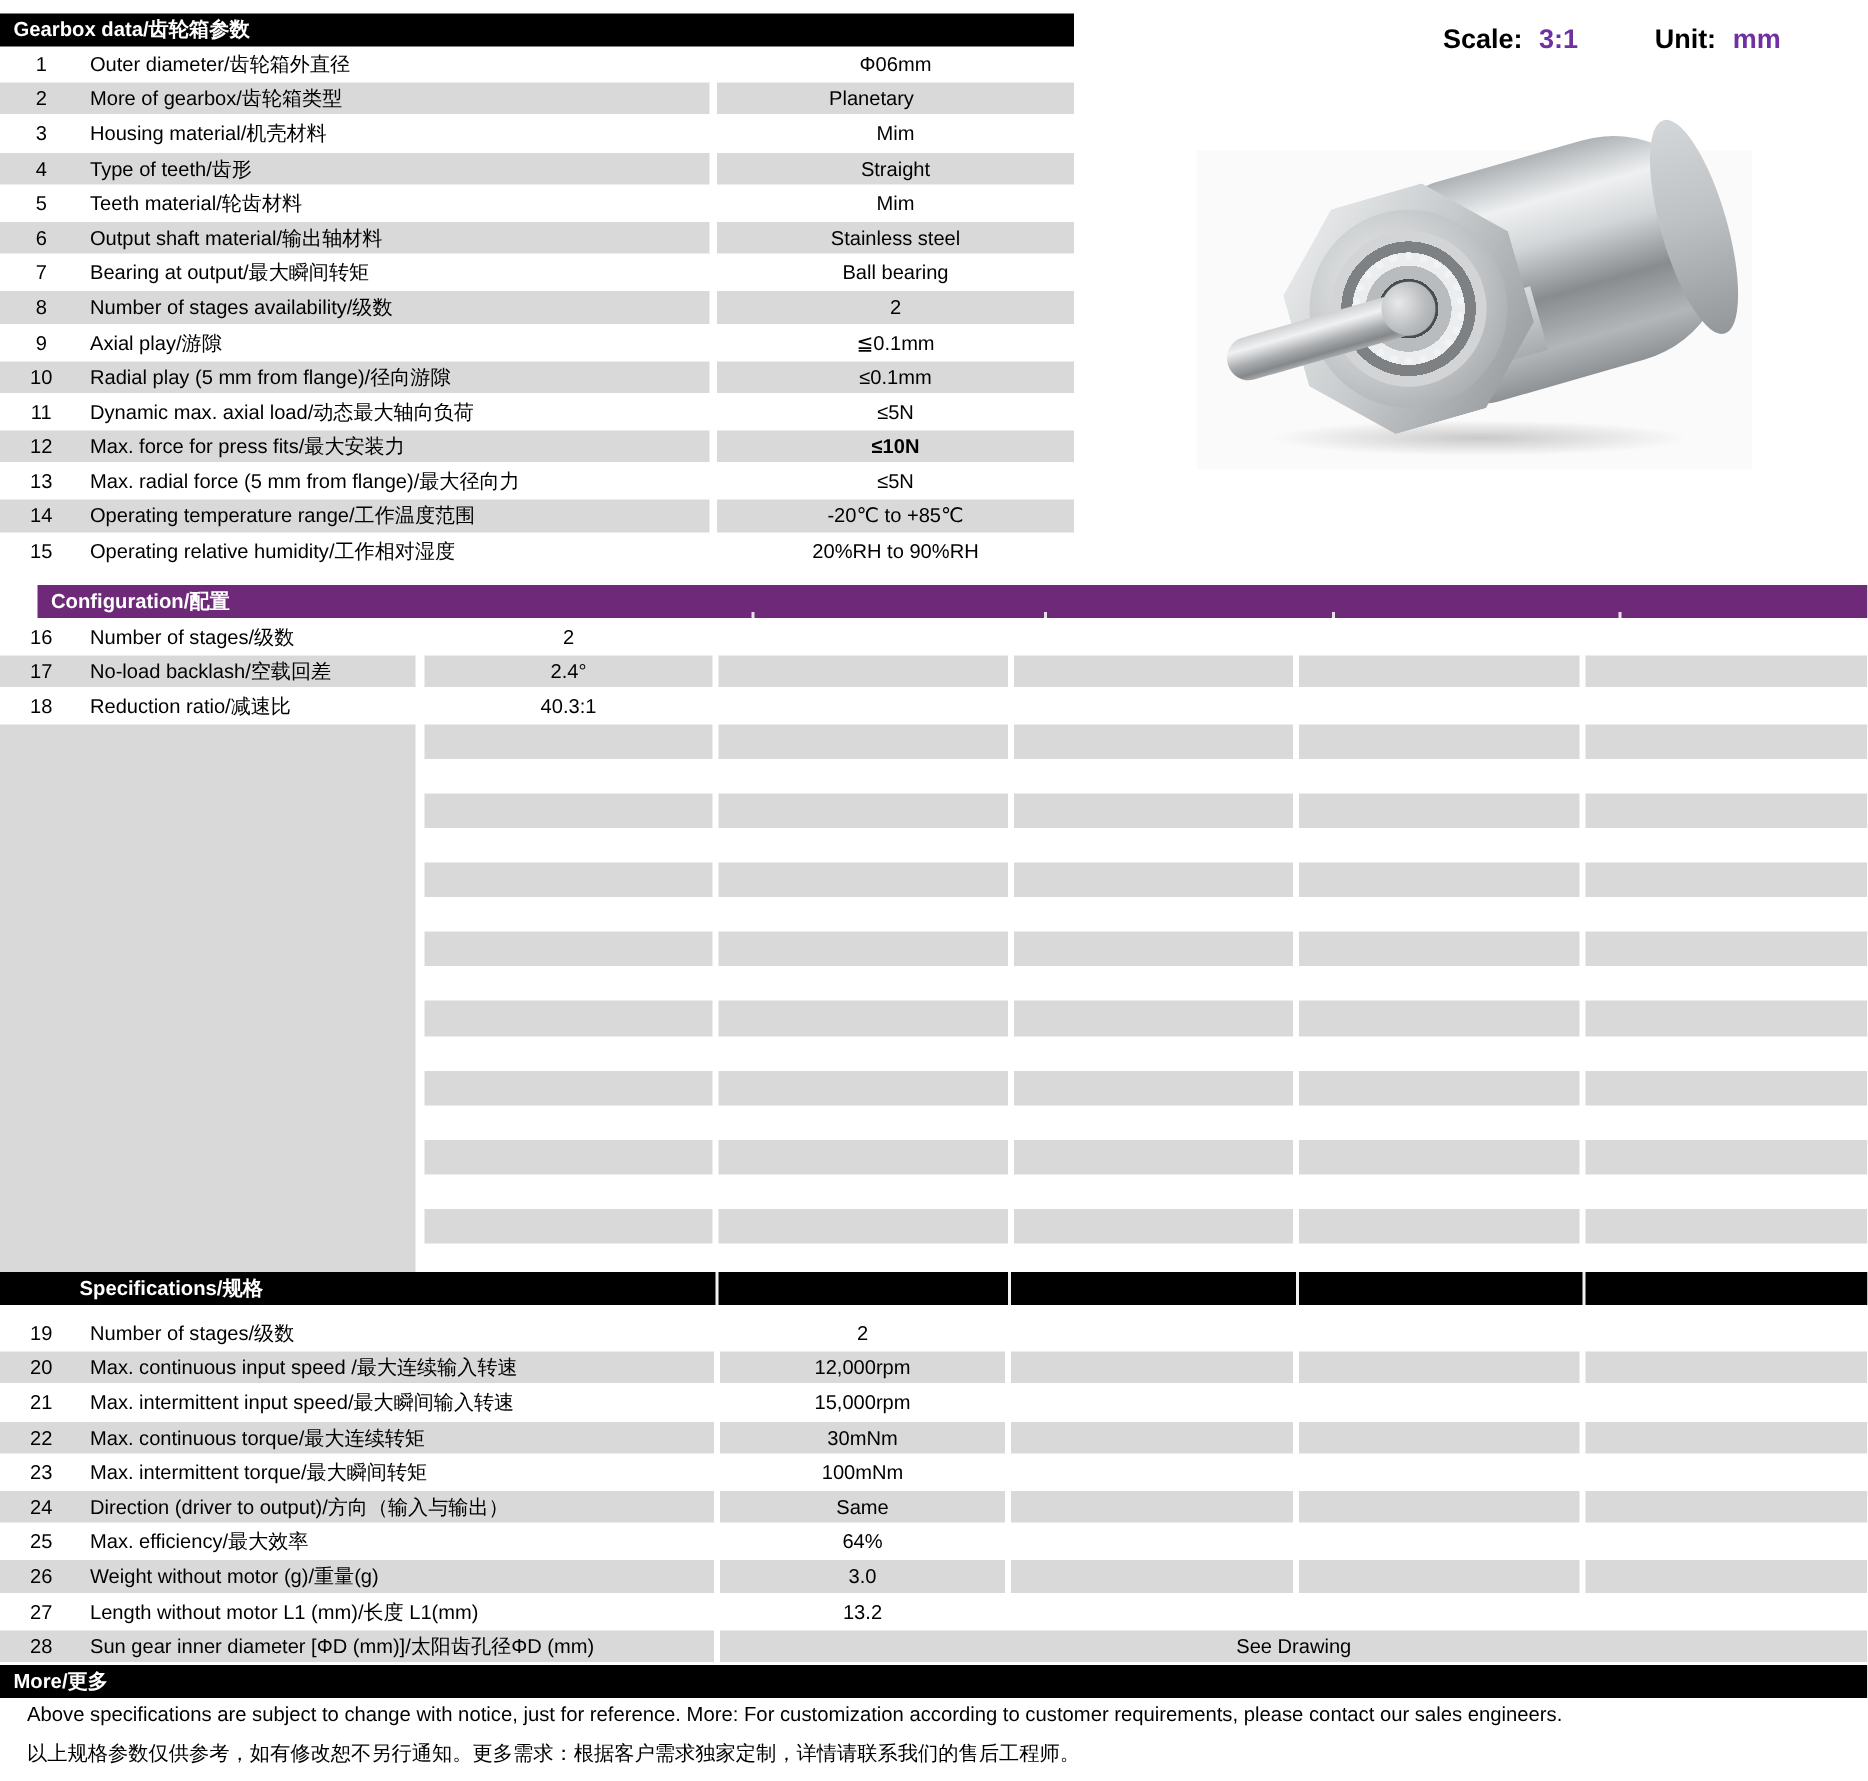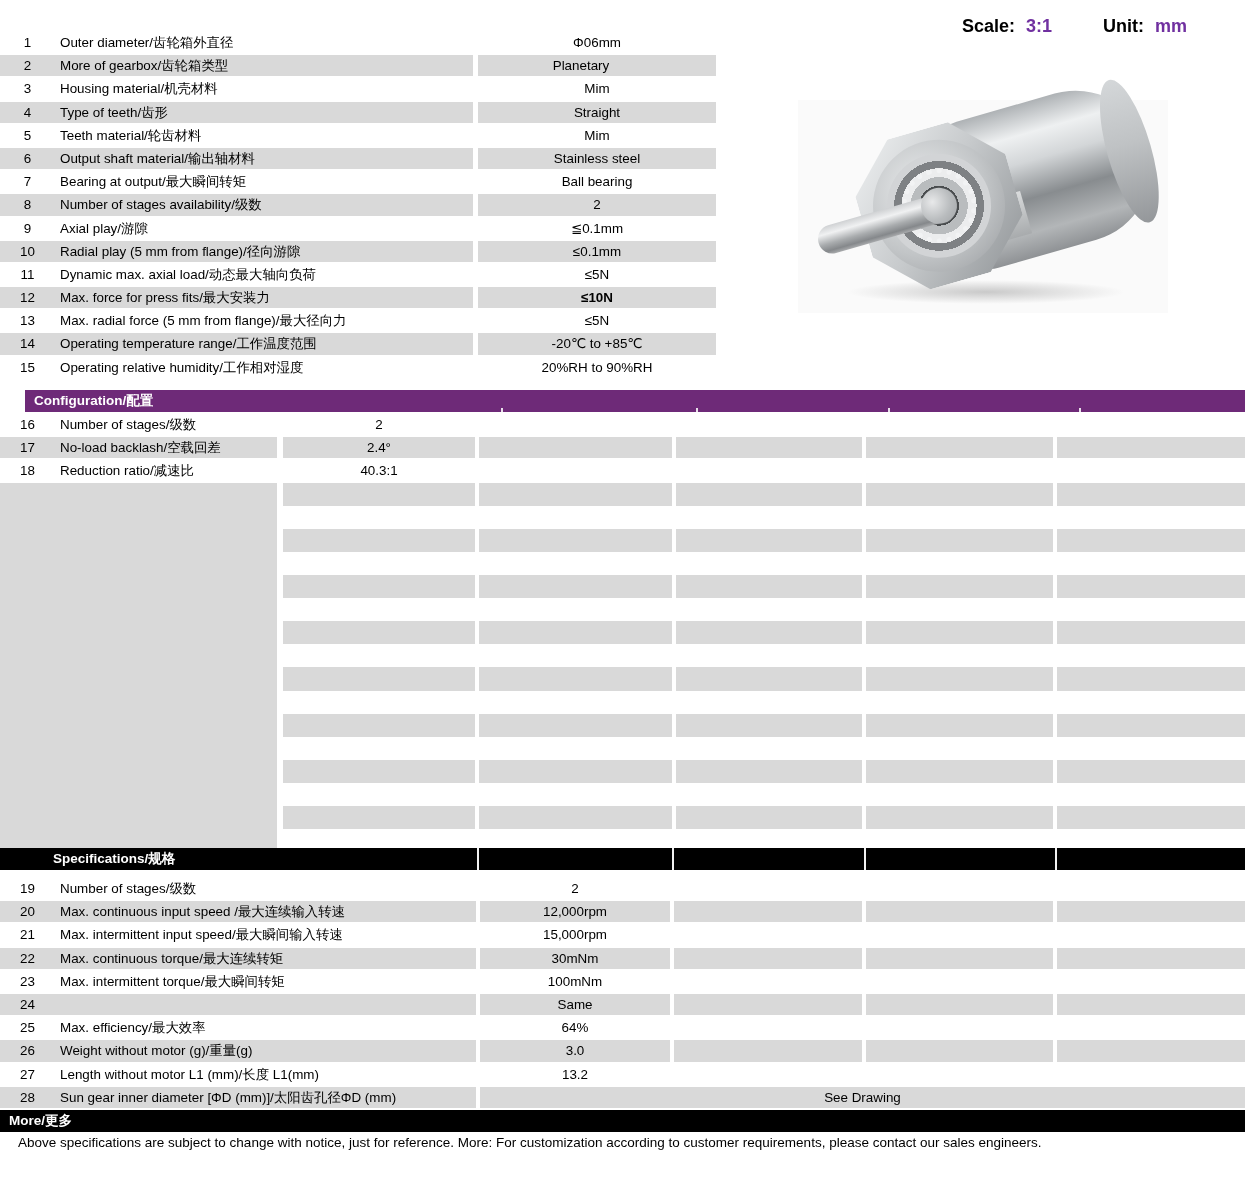--- a/index.html
+++ b/index.html
@@ -64,20 +64,23 @@
   .shaft{left:4px;top:72px;width:132px;height:29px;border-radius:14px/50%;z-index:7;
      background:linear-gradient(to bottom,#cfd1d3 0%,#f0f1f2 28%,#a9acae 62%,#85888b 86%,#a9abad 100%);}
   .hub{left:112px;top:66px;width:36px;height:36px;border-radius:50%;z-index:8;
      background:radial-gradient(circle at 35% 35%,#e8e9ea 0%,#b9bcbe 55%,#9fa2a5 100%);}
 </style>
 </head>
 <body>
 
 <div class="page">
 
+  <div class="bar bar-black bar-gearbox">
+    <div class="bar-title">Gearbox data/齿轮箱参数</div>
+  </div>
 
   <div class="rows" id="gearbox-rows">
       <div class="trow">
         <span class="num">1</span>
         <span class="lbl">Outer diameter/齿轮箱外直径</span>
         <span class="val" style="left: 478px; width: 238px;">Φ06mm</span>
       </div>
       <div class="trow gray">
         <div class="cellbg" style="left: 0px; width: 473px;"></div>
         <div class="cellbg" style="left: 478px; width: 238px;"></div>
@@ -306,20 +309,21 @@
         <span class="lbl">Max. intermittent torque/最大瞬间转矩</span>
         <span class="val" style="left: 480px; width: 190px;">100mNm</span>
       </div>
       <div class="trow gray">
         <div class="cellbg" style="left: 0px; width: 476px;"></div>
         <div class="cellbg" style="left: 480px; width: 190px;"></div>
         <div class="cellbg" style="left: 674px; width: 188px;"></div>
         <div class="cellbg" style="left: 866px; width: 187px;"></div>
         <div class="cellbg" style="left: 1057px; width: 188px;"></div>
         <span class="num">24</span>
+        <span class="lbl">Direction (driver to output)/方向（输入与输出）</span>
         <span class="val" style="left: 480px; width: 190px;">Same</span>
       </div>
       <div class="trow">
         <span class="num">25</span>
         <span class="lbl">Max. efficiency/最大效率</span>
         <span class="val" style="left: 480px; width: 190px;">64%</span>
       </div>
       <div class="trow gray">
         <div class="cellbg" style="left: 0px; width: 476px;"></div>
         <div class="cellbg" style="left: 480px; width: 190px;"></div>
@@ -342,14 +346,15 @@
         <span class="lbl">Sun gear inner diameter [ΦD (mm)]/太阳齿孔径ΦD (mm)</span>
         <span class="val" style="left: 480px; width: 765px;">See Drawing</span>
       </div>
     </div>
 
   <div class="bar bar-black bar-more">
     <div class="bar-title">More/更多</div>
   </div>
 
   <div class="note note-en">Above specifications are subject to change with notice, just for reference. More: For customization according to customer requirements, please contact our sales engineers.</div>
+  <div class="note note-zh">以上规格参数仅供参考，如有修改恕不另行通知。更多需求：根据客户需求独家定制，详情请联系我们的售后工程师。</div>
 
 </div>
 
 </body></html>

